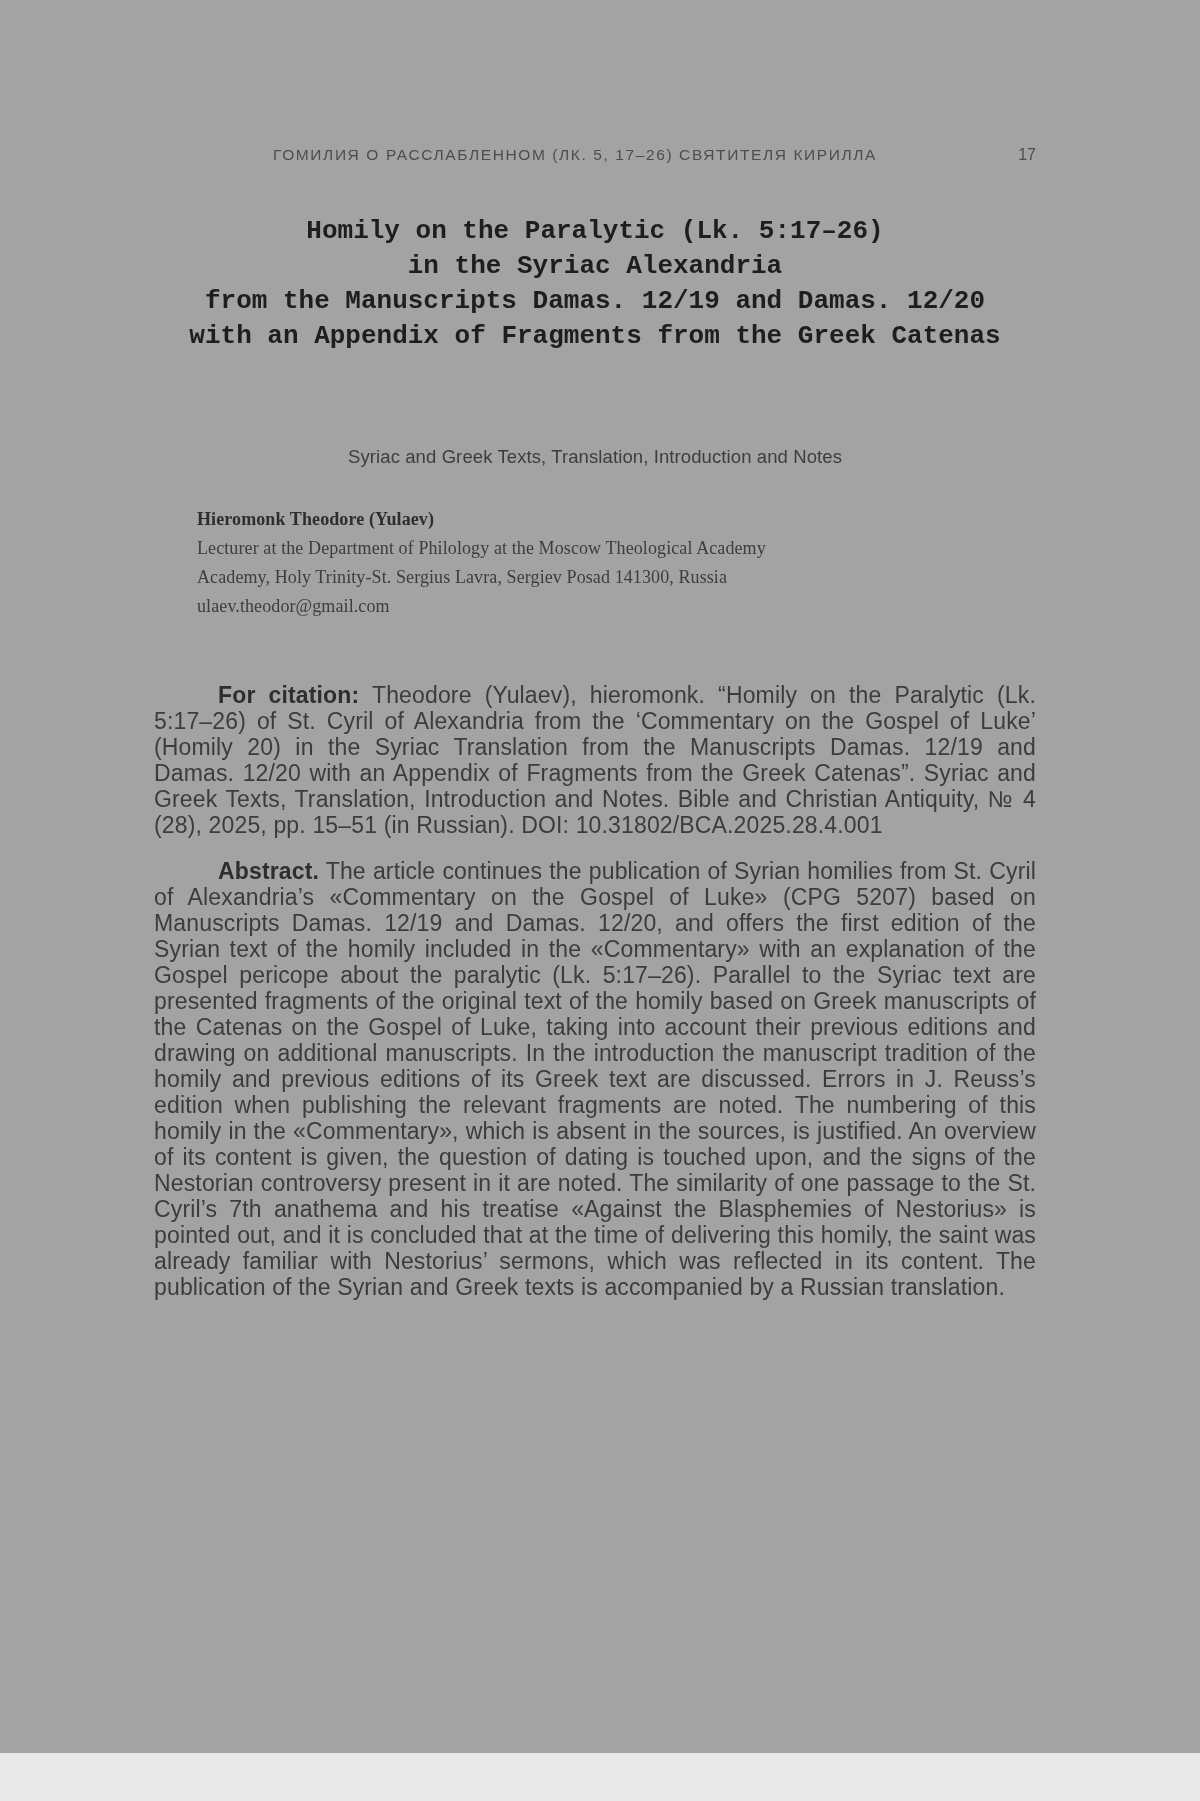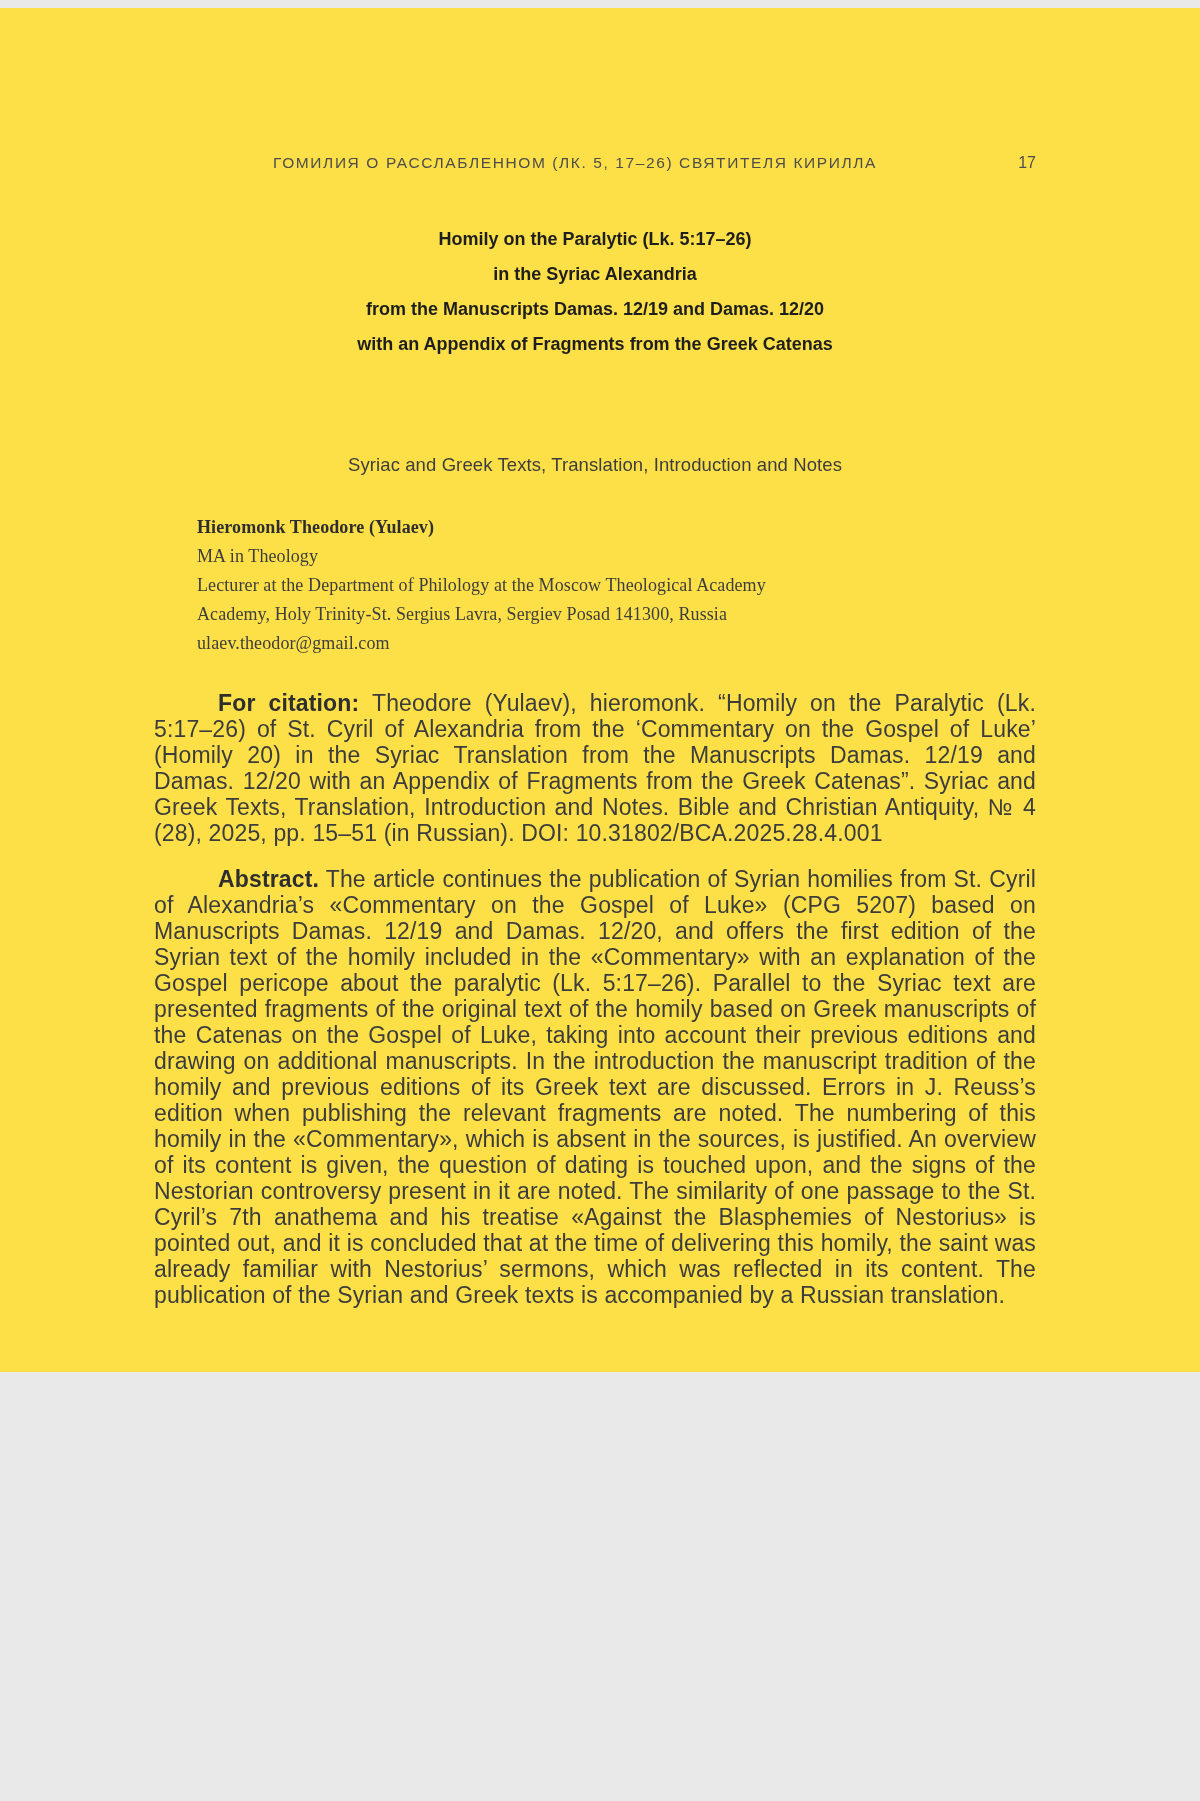--- a/index.html
+++ b/index.html
@@ -1,23 +1,23 @@
 <!DOCTYPE html>
 <html><head>
 <meta charset="utf-8">
 <style>
   * { margin: 0; padding: 0; box-sizing: border-box; }
   html, body { background: #e9e9e9; }
   body { font-family: "Liberation Sans", sans-serif; }
   .page {
     position: relative;
     width: 1200px;
-    height: 1364px;
-    background: #fde047;
-    margin: 8px auto;
+    height: 1753px;
+    background: #a3a3a3;
+    margin: 0 auto;
     overflow: hidden;
   }
   .col { position: absolute; left: 154px; width: 882px; }
 
   
   .running-head-row {
     top: 146px;
     height: 24px;
   }
   .running-head {
@@ -33,23 +33,23 @@
     right: 0;
     top: 0;
     font-size: 16px;
     color: #4d4d4d;
   }
 
   
   .title-block {
     top: 214px;
     text-align: center;
-    font-family: Liberation Sans, sans-serif;
+    font-family: Liberation Mono, monospace;
     font-weight: bold;
-    font-size: 18px;
+    font-size: 26px;
     line-height: 35px;
     color: #1e1e1e;
   }
 
   
   .subtitle {
     top: 446px;
     text-align: center;
     font-size: 18.5px;
     color: #3d3d3d;
@@ -95,21 +95,20 @@
     <div>Homily on the Paralytic (Lk. 5:17–26)</div>
     <div>in the Syriac Alexandria</div>
     <div>from the Manuscripts Damas. 12/19 and Damas. 12/20</div>
     <div>with an Appendix of Fragments from the Greek Catenas</div>
   </div>
 
   <div class="col subtitle">Syriac and Greek Texts, Translation, Introduction and Notes</div>
 
   <div class="author-block" style="position:absolute;font-family:Liberation Serif, serif;">
     <div class="author-name">Hieromonk Theodore (Yulaev)</div>
-    <div>MA in Theology</div>
     <div>Lecturer at the Department of Philology at the Moscow Theological Academy</div>
     <div>Academy, Holy Trinity-St. Sergius Lavra, Sergiev Posad 141300, Russia</div>
     <div>ulaev.theodor@gmail.com</div>
   </div>
 
   <div class="col body-par citation-block">
     <span class="lead-label">For citation:</span><span> Theodore (Yulaev), hieromonk. “Homily on the Paralytic (Lk. 5:17–26) of St. Cyril of Alexandria from the ‘Commentary on the Gospel of Luke’ (Homily 20) in the Syriac Translation from the Manuscripts Damas. 12/19 and Damas. 12/20 with an Appendix of Fragments from the Greek Catenas”. Syriac and Greek Texts, Translation, Introduction and Notes. Bible and Christian Antiquity, № 4 (28), 2025, pp. 15–51 (in Russian). DOI: 10.31802/BCA.2025.28.4.001</span>
   </div>
 
   <div class="col abstract-block">

